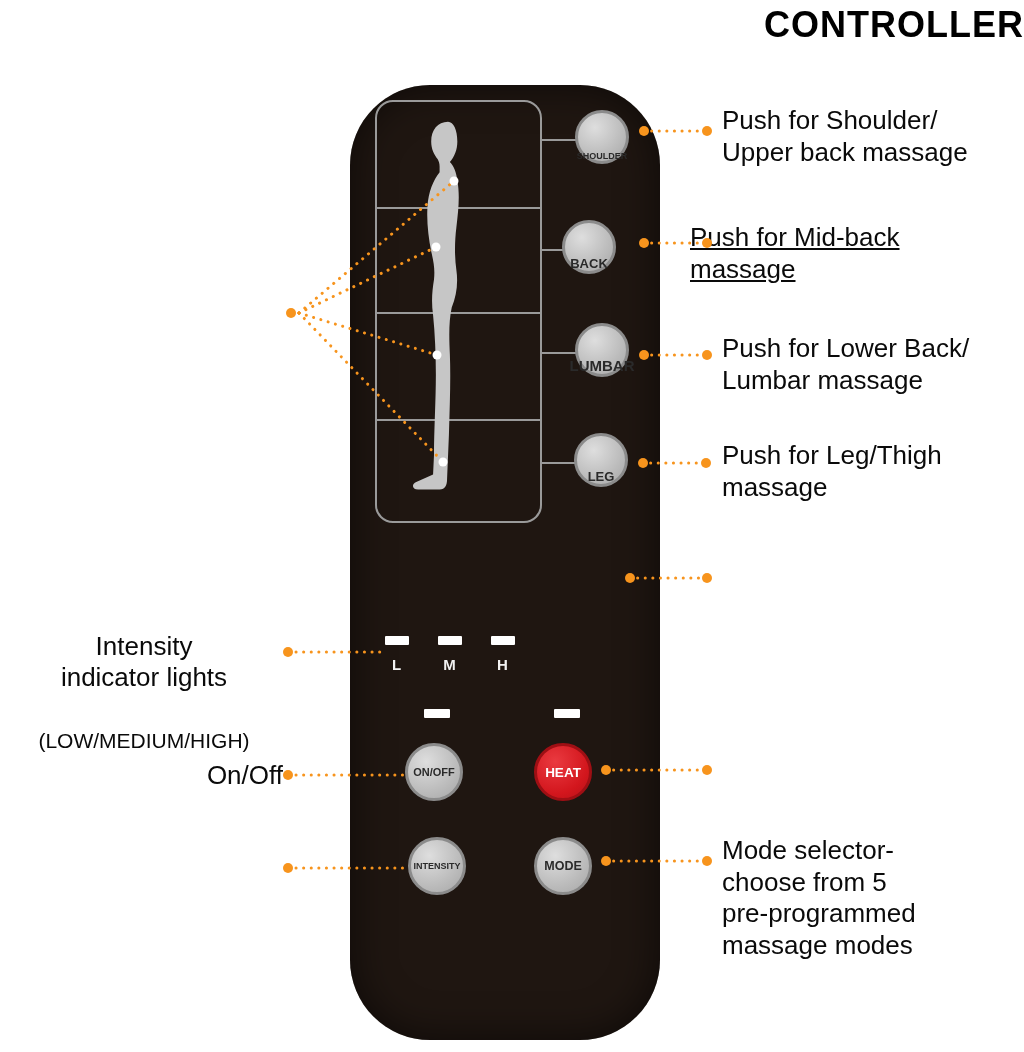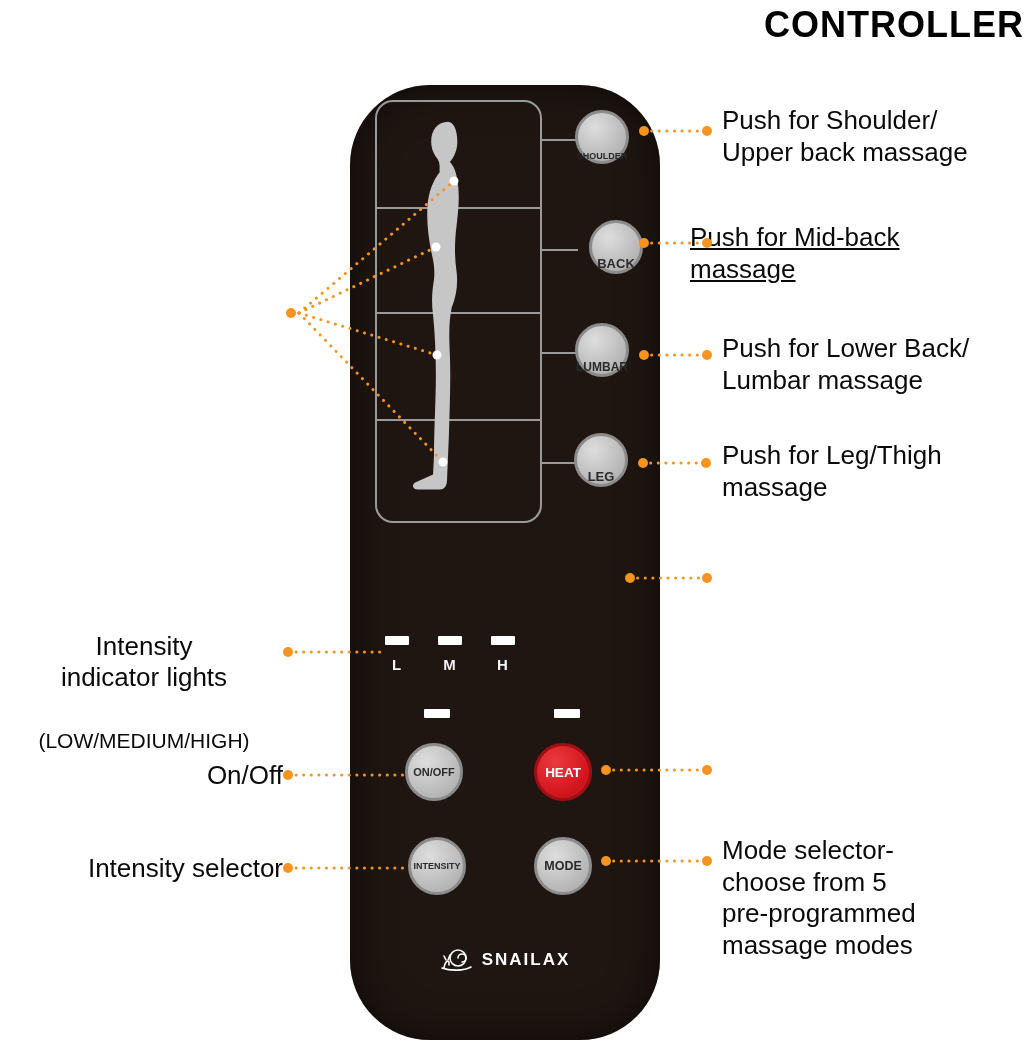--- a/index.html
+++ b/index.html
@@ -17,21 +17,21 @@
   .panel { position:absolute; left:25px; top:15px; width:167px; height:423px;
            border:2px solid #9a9a9a; border-radius:18px; }
   .panel-divider { position:absolute; left:0; width:100%; border-top:2px solid #9a9a9a; }
   .stub { position:absolute; height:2px; background:#9a9a9a; width:36px; left:192px; }
 
   .zone-btn { position:absolute; width:54px; height:54px; border-radius:50%;
               background:radial-gradient(circle at 35% 30%, #dedede, #bcbcbc 60%, #a6a6a6);
               border:3px solid #8b8b8b; display:flex; align-items:flex-end; justify-content:center;
               color:#2a2a2a; font-weight:bold; cursor:pointer; }
   .fs-shoulder { font-size:9px; }  .fs-back { font-size:13px; }
-  .fs-lumbar { font-size:12px; }   .fs-leg { font-size:13px; }
+  .fs-lumbar { font-size:15px; }   .fs-leg { font-size:13px; }
 
   .lights-row { position:absolute; display:flex; }
   .light-col { width:53px; display:flex; flex-direction:column; align-items:center; }
   .light { width:24px; height:9px; background:#ffffff; border-radius:1px; }
   .light-label { margin-top:11px; color:#f2f2f2; font-size:15px; font-weight:bold; }
   .light.abs { position:absolute; width:26px; }
 
   .big-btn { position:absolute; width:58px; height:58px; border-radius:50%;
              background:radial-gradient(circle at 35% 30%, #dedede, #bcbcbc 60%, #a6a6a6);
              border:3px solid #8b8b8b; display:flex; align-items:center; justify-content:center;
@@ -83,21 +83,21 @@
     </div>
 
     <div class="stub" style="top:54px;"></div>
     <div class="stub" style="top:164px;"></div>
     <div class="stub" style="top:267px;"></div>
     <div class="stub" style="top:377px;"></div>
 
     <div class="zone-btn fs-shoulder" style="left:225px;top:25px;">
       <span>SHOULDER</span>
     </div>
-    <div class="zone-btn fs-back" style="left:239px;top:135px;">
+    <div class="zone-btn fs-back" style="left:212px;top:135px;">
       <span>BACK</span>
     </div>
     <div class="zone-btn fs-lumbar" style="left:225px;top:238px;">
       <span>LUMBAR</span>
     </div>
     <div class="zone-btn fs-leg" style="left:224px;top:348px;">
       <span>LEG</span>
     </div>
 
 
@@ -125,44 +125,31 @@
     <div class="big-btn heat fs-heat" style="left:184px;top:658px;">
       <span>HEAT</span>
     </div>
     <div class="big-btn fs-intensity" style="left:58px;top:752px;">
       <span>INTENSITY</span>
     </div>
     <div class="big-btn fs-mode" style="left:184px;top:752px;">
       <span>MODE</span>
     </div>
 
-    <div class="logo">
-      <svg width="34" height="26" viewBox="0 0 34 26">
-        <g fill="none" stroke="#ffffff" stroke-width="1.6" stroke-linecap="round">
-          <circle cx="18" cy="11" r="8"></circle>
-          <path d="M18 11 a4 4 0 1 1 4 4"></path>
-          <path d="M4 21 C5 15 7 13 9 15 L9 18"></path>
-          <path d="M4 9 L6 13 M10 8 L8 13"></path>
-          <path d="M2 21 C10 24 24 24 31 20"></path>
-        </g>
-      </svg>
-      <span class="logo-text">SNAILAX</span>
-    </div>
   </div>
 
 
   <div class="ann center" style="left:0px;top:599px;width:288px;">
     <div>Intensity
 indicator lights</div>
     <div class="ann-sub">(LOW/MEDIUM/HIGH)</div>
   </div>
 
   <div class="ann right" style="left:38px;top:760px;width:245px;">On/Off</div>
 
-  <div class="ann right" style="left:20px;top:853px;width:263px;">Intensity selector</div>
 
   <div class="ann" style="left:722px;top:105px;width:298px;">Push for Shoulder/
 Upper back massage</div>
   <div class="ann" style="left:690px;top:222px;width:298px;text-decoration:underline;">Push for Mid-back
 massage</div>
   <div class="ann" style="left:722px;top:333px;width:298px;">Push for Lower Back/
 Lumbar massage</div>
   <div class="ann" style="left:722px;top:440px;width:298px;">Push for Leg/Thigh
 massage</div>
   <div class="ann" style="left:722px;top:835px;width:298px;">Mode selector-

